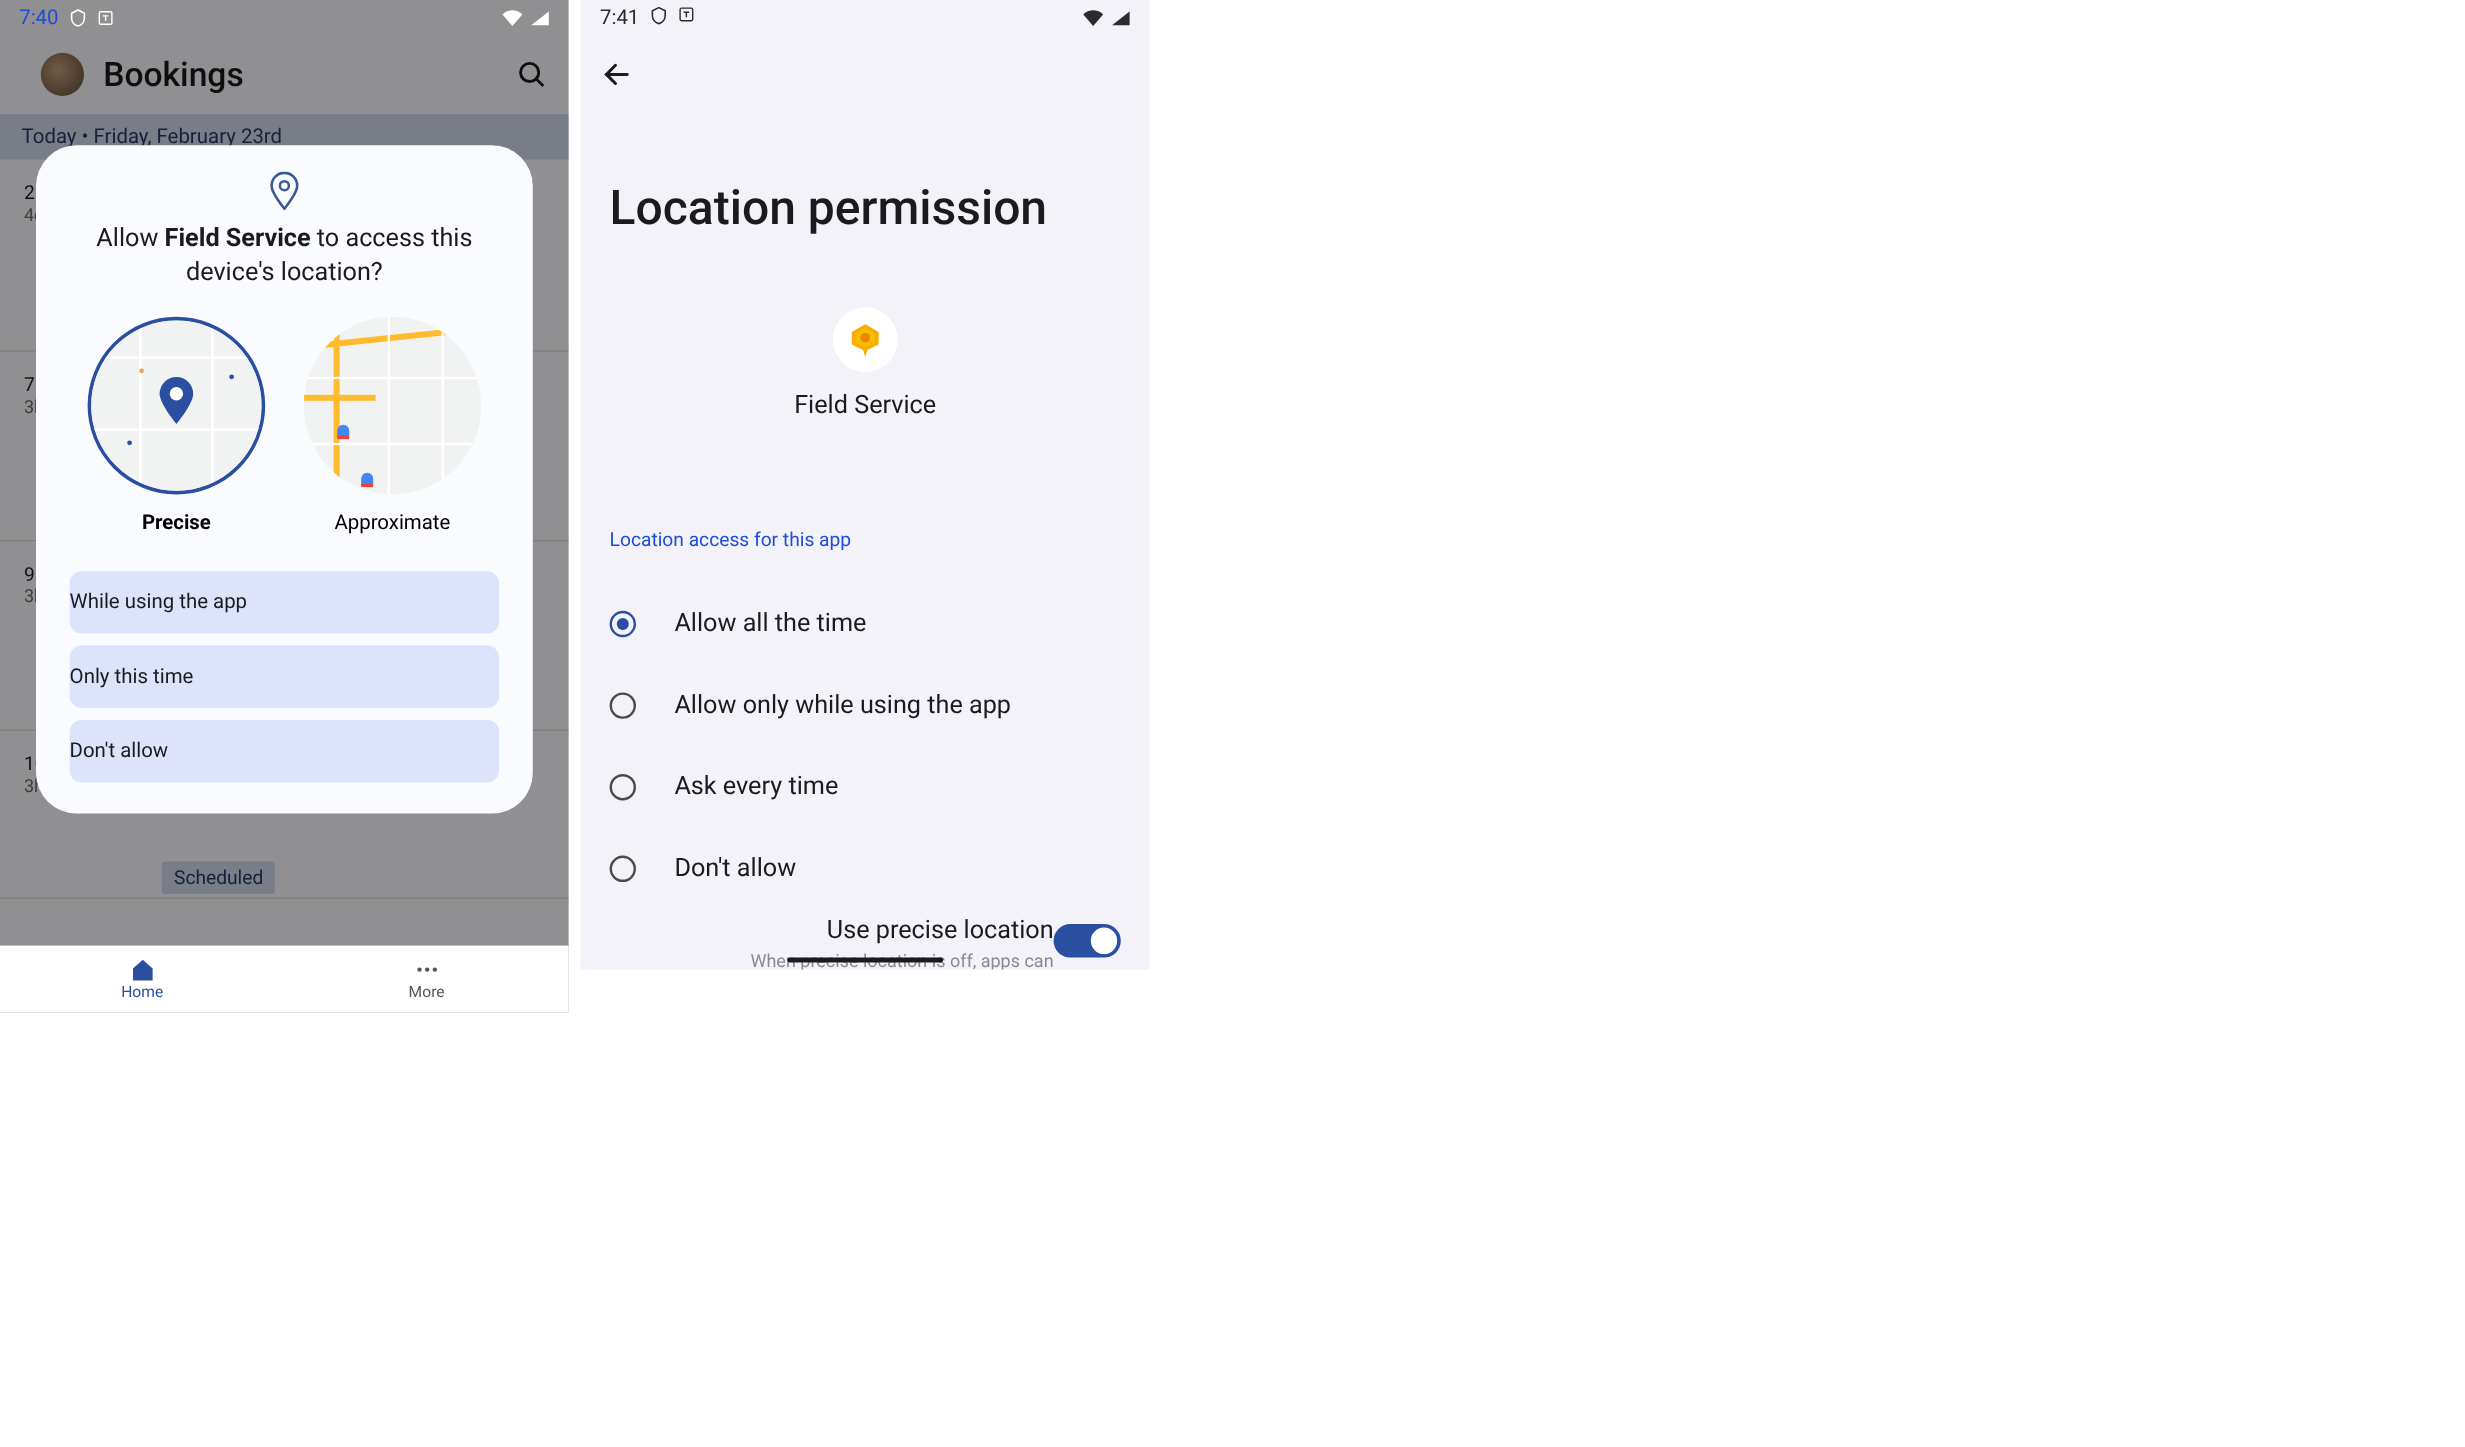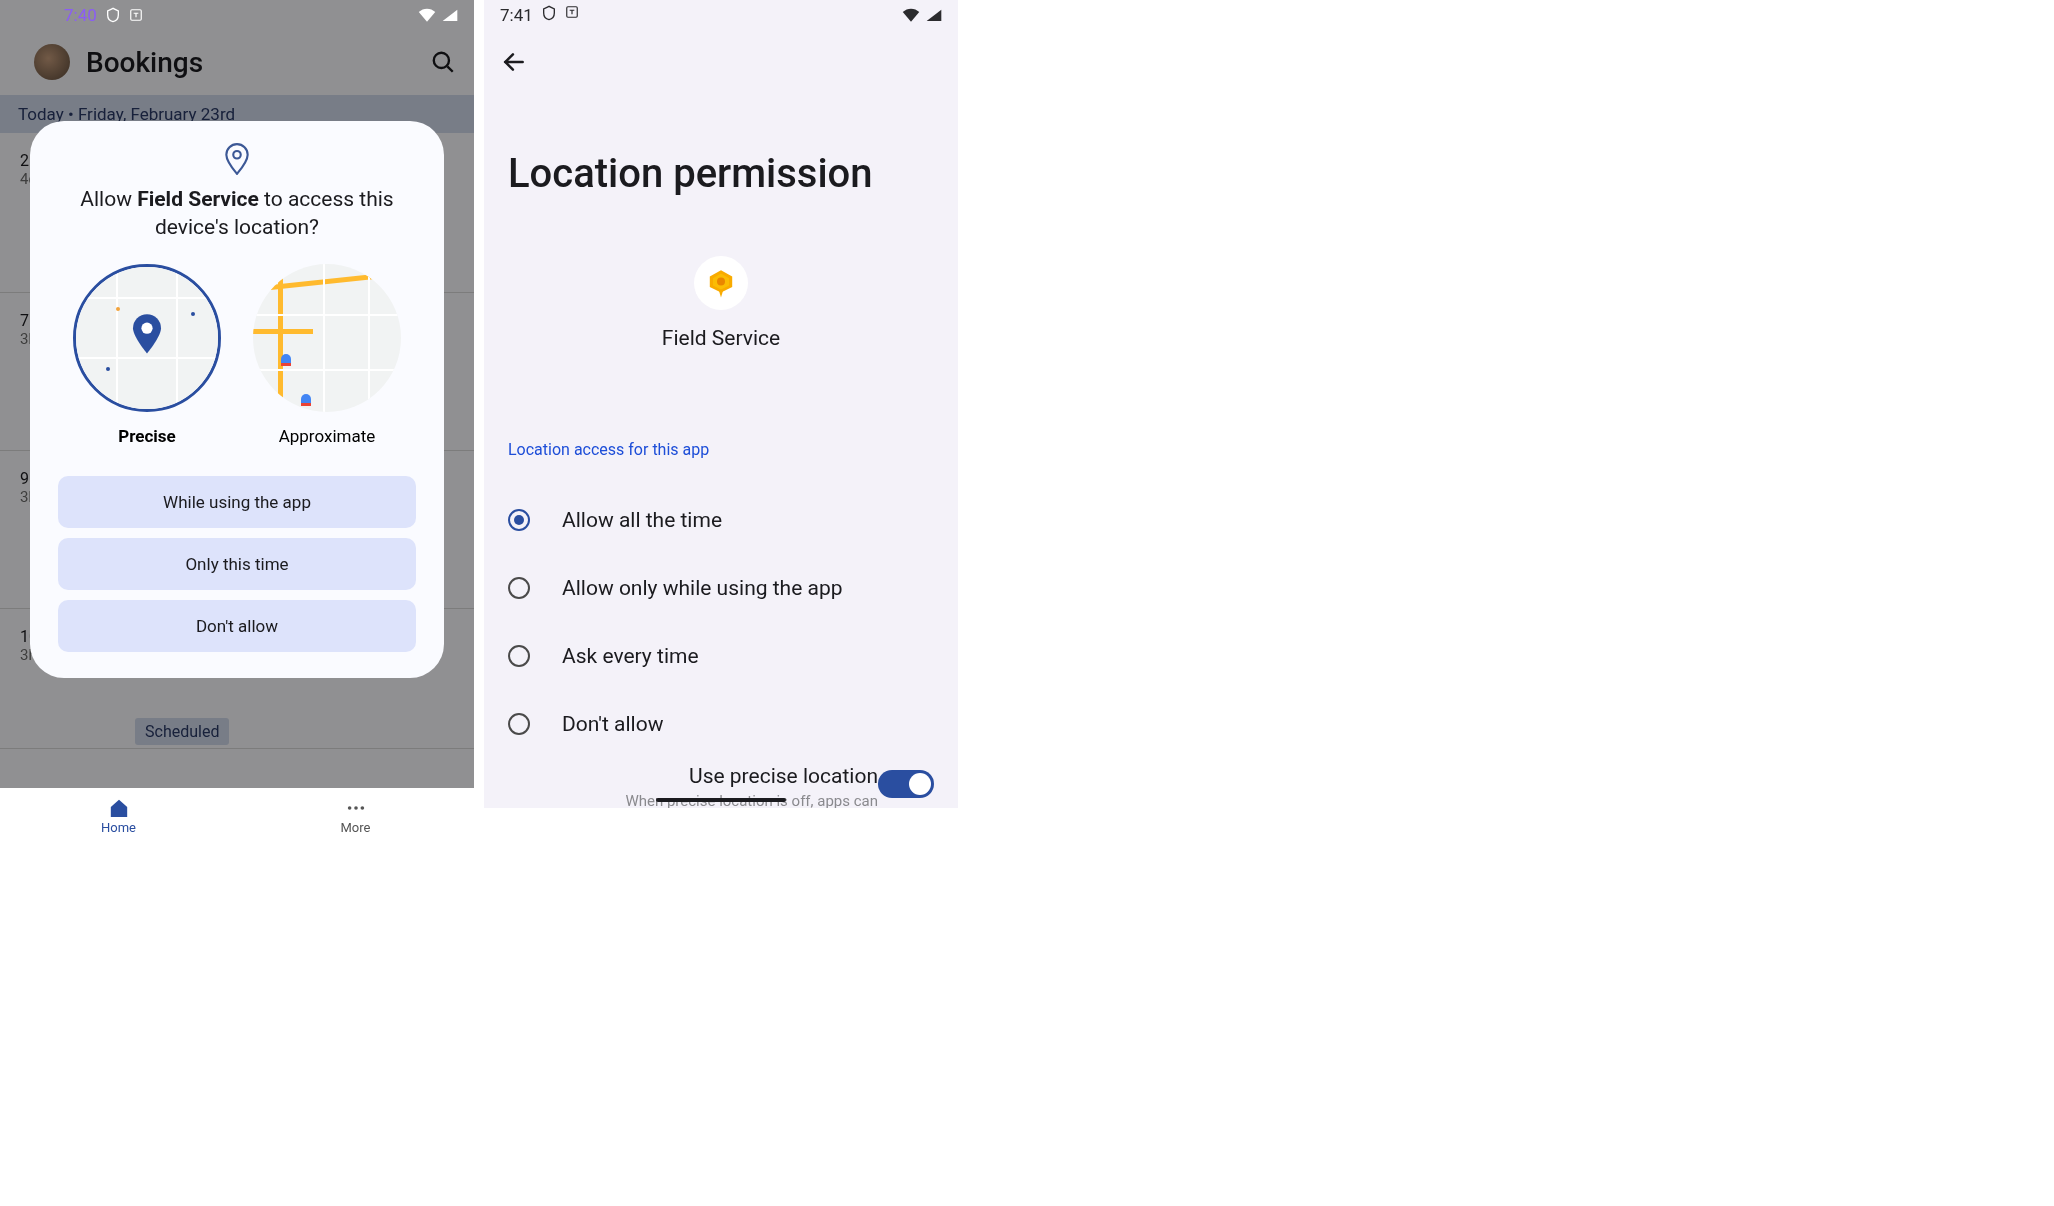--- a/index.html
+++ b/index.html
@@ -4,21 +4,21 @@
 <style>
 * { box-sizing: border-box; margin: 0; padding: 0; }
 body { font-family: Roboto, -apple-system, BlinkMacSystemFont, "Segoe UI", sans-serif; background: #fff; width: 2054px; height: 1206px; overflow: hidden; }
 .canvas { display: flex; height: 100%; }
 .phone { position: relative; width: 474px; height: 808px; flex: 0 0 474px; overflow: hidden; }
 .right-space { flex: 1; background: #fff; }
 
 
 .p1 { background: #f9f9fb; }
 .p1 .overlay { position: absolute; inset: 0; background: rgba(0,0,0,0.42); z-index: 5; }
-.p1 .statusbar { position: absolute; top: 0; left: 0; right: 0; height: 30px; display: flex; align-items: center; padding: 0 16px; z-index: 10; color: #8b5cf6; font-size: 17px; margin-left: 48px; }
+.p1 .statusbar { position: absolute; top: 0; left: 0; right: 0; height: 30px; display: flex; align-items: center; padding: 0 16px; z-index: 10; color: #1d4ed8; font-size: 17px; }
 .p1 .status-left { display: flex; align-items: center; gap: 8px; }
 .p1 .status-right { margin-left: auto; display: flex; align-items: center; gap: 6px; }
 .p1 .header { position: absolute; top: 32px; left: 16px; right: 0; height: 60px; display: flex; align-items: center; padding: 0 18px; gap: 16px; }
 .p1 .avatar { width: 36px; height: 36px; border-radius: 50%; background: radial-gradient(circle at 40% 40%, #c49b7a, #5d4a3a); }
 .p1 .title { font-size: 28px; font-weight: 500; color: #1b1b1f; }
 .p1 .search-icon { margin-left: auto; }
 .p1 .datebar { position: absolute; top: 95px; left: 0; right: 0; height: 38px; background: #cfd7e8; padding: 0 18px; display: flex; align-items: center; font-size: 17px; color: #2a3a66; }
 .p1 .list { position: absolute; top: 133px; left: 0; right: 0; bottom: 56px; }
 .p1 .row { border-bottom: 1px solid #d6d6d6; padding: 18px 10px 18px 20px; }
 .p1 .time { font-size: 16px; color: #1b1b1f; }
@@ -42,21 +42,21 @@
 .dialog .map-circle { width: 148px; height: 148px; border-radius: 50%; position: relative; overflow: hidden; }
 .dialog .map-circle.selected { border: 3px solid #2a4ea0; }
 .dialog .map-bg { position: absolute; inset: 0; background: #f1f3f3; }
 .dialog .road { position: absolute; background: #ffba2e; }
 .dialog .street { position: absolute; background: #fff; }
 .dialog .map-pin { position: absolute; left: 50%; top: 50%; transform: translate(-50%,-60%); }
 .dialog .dot { position: absolute; width: 4px; height: 4px; border-radius: 50%; }
 .dialog .map-label { font-size: 17px; }
 .dialog .map-label.bold { font-weight: 700; }
 .dialog .btns { display: flex; flex-direction: column; gap: 10px; padding: 0 28px; }
-.dialog .dlg-btn { background: #dde3fb; color: #1b1b1f; font-size: 17px; text-align: center; padding: 16px 0; border-radius: 10px; cursor: pointer; }
+.dialog .dlg-btn { background: #dde3fb; color: #1b1b1f; font-size: 17px; padding: 16px 0; border-radius: 10px; cursor: pointer; }
 
 
 .p2 { background: #f4f2f9; margin-left: 10px; }
 .p2 .statusbar { position: absolute; top: 0; left: 0; right: 0; height: 30px; display: flex; align-items: center; padding: 0 16px; color: #2b2b2e; font-size: 17px; }
 .p2 .status-left { display: flex; gap: 8px; }
 .p2 .status-right { margin-left: auto; display: flex; align-items: center; gap: 6px; }
 .p2 .back { position: absolute; left: 12px; top: 44px; width: 36px; height: 36px; display: flex; align-items: center; justify-content: center; cursor: pointer; }
 .p2 .heading { position: absolute; left: 24px; top: 150px; font-size: 40px; font-weight: 500; color: #1b1b1f; }
 .p2 .app-block { position: absolute; left: 0; right: 0; top: 256px; display: flex; flex-direction: column; align-items: center; gap: 16px; }
 .p2 .app-icon { width: 54px; height: 54px; border-radius: 50%; background: #fff; display: flex; align-items: center; justify-content: center; }

